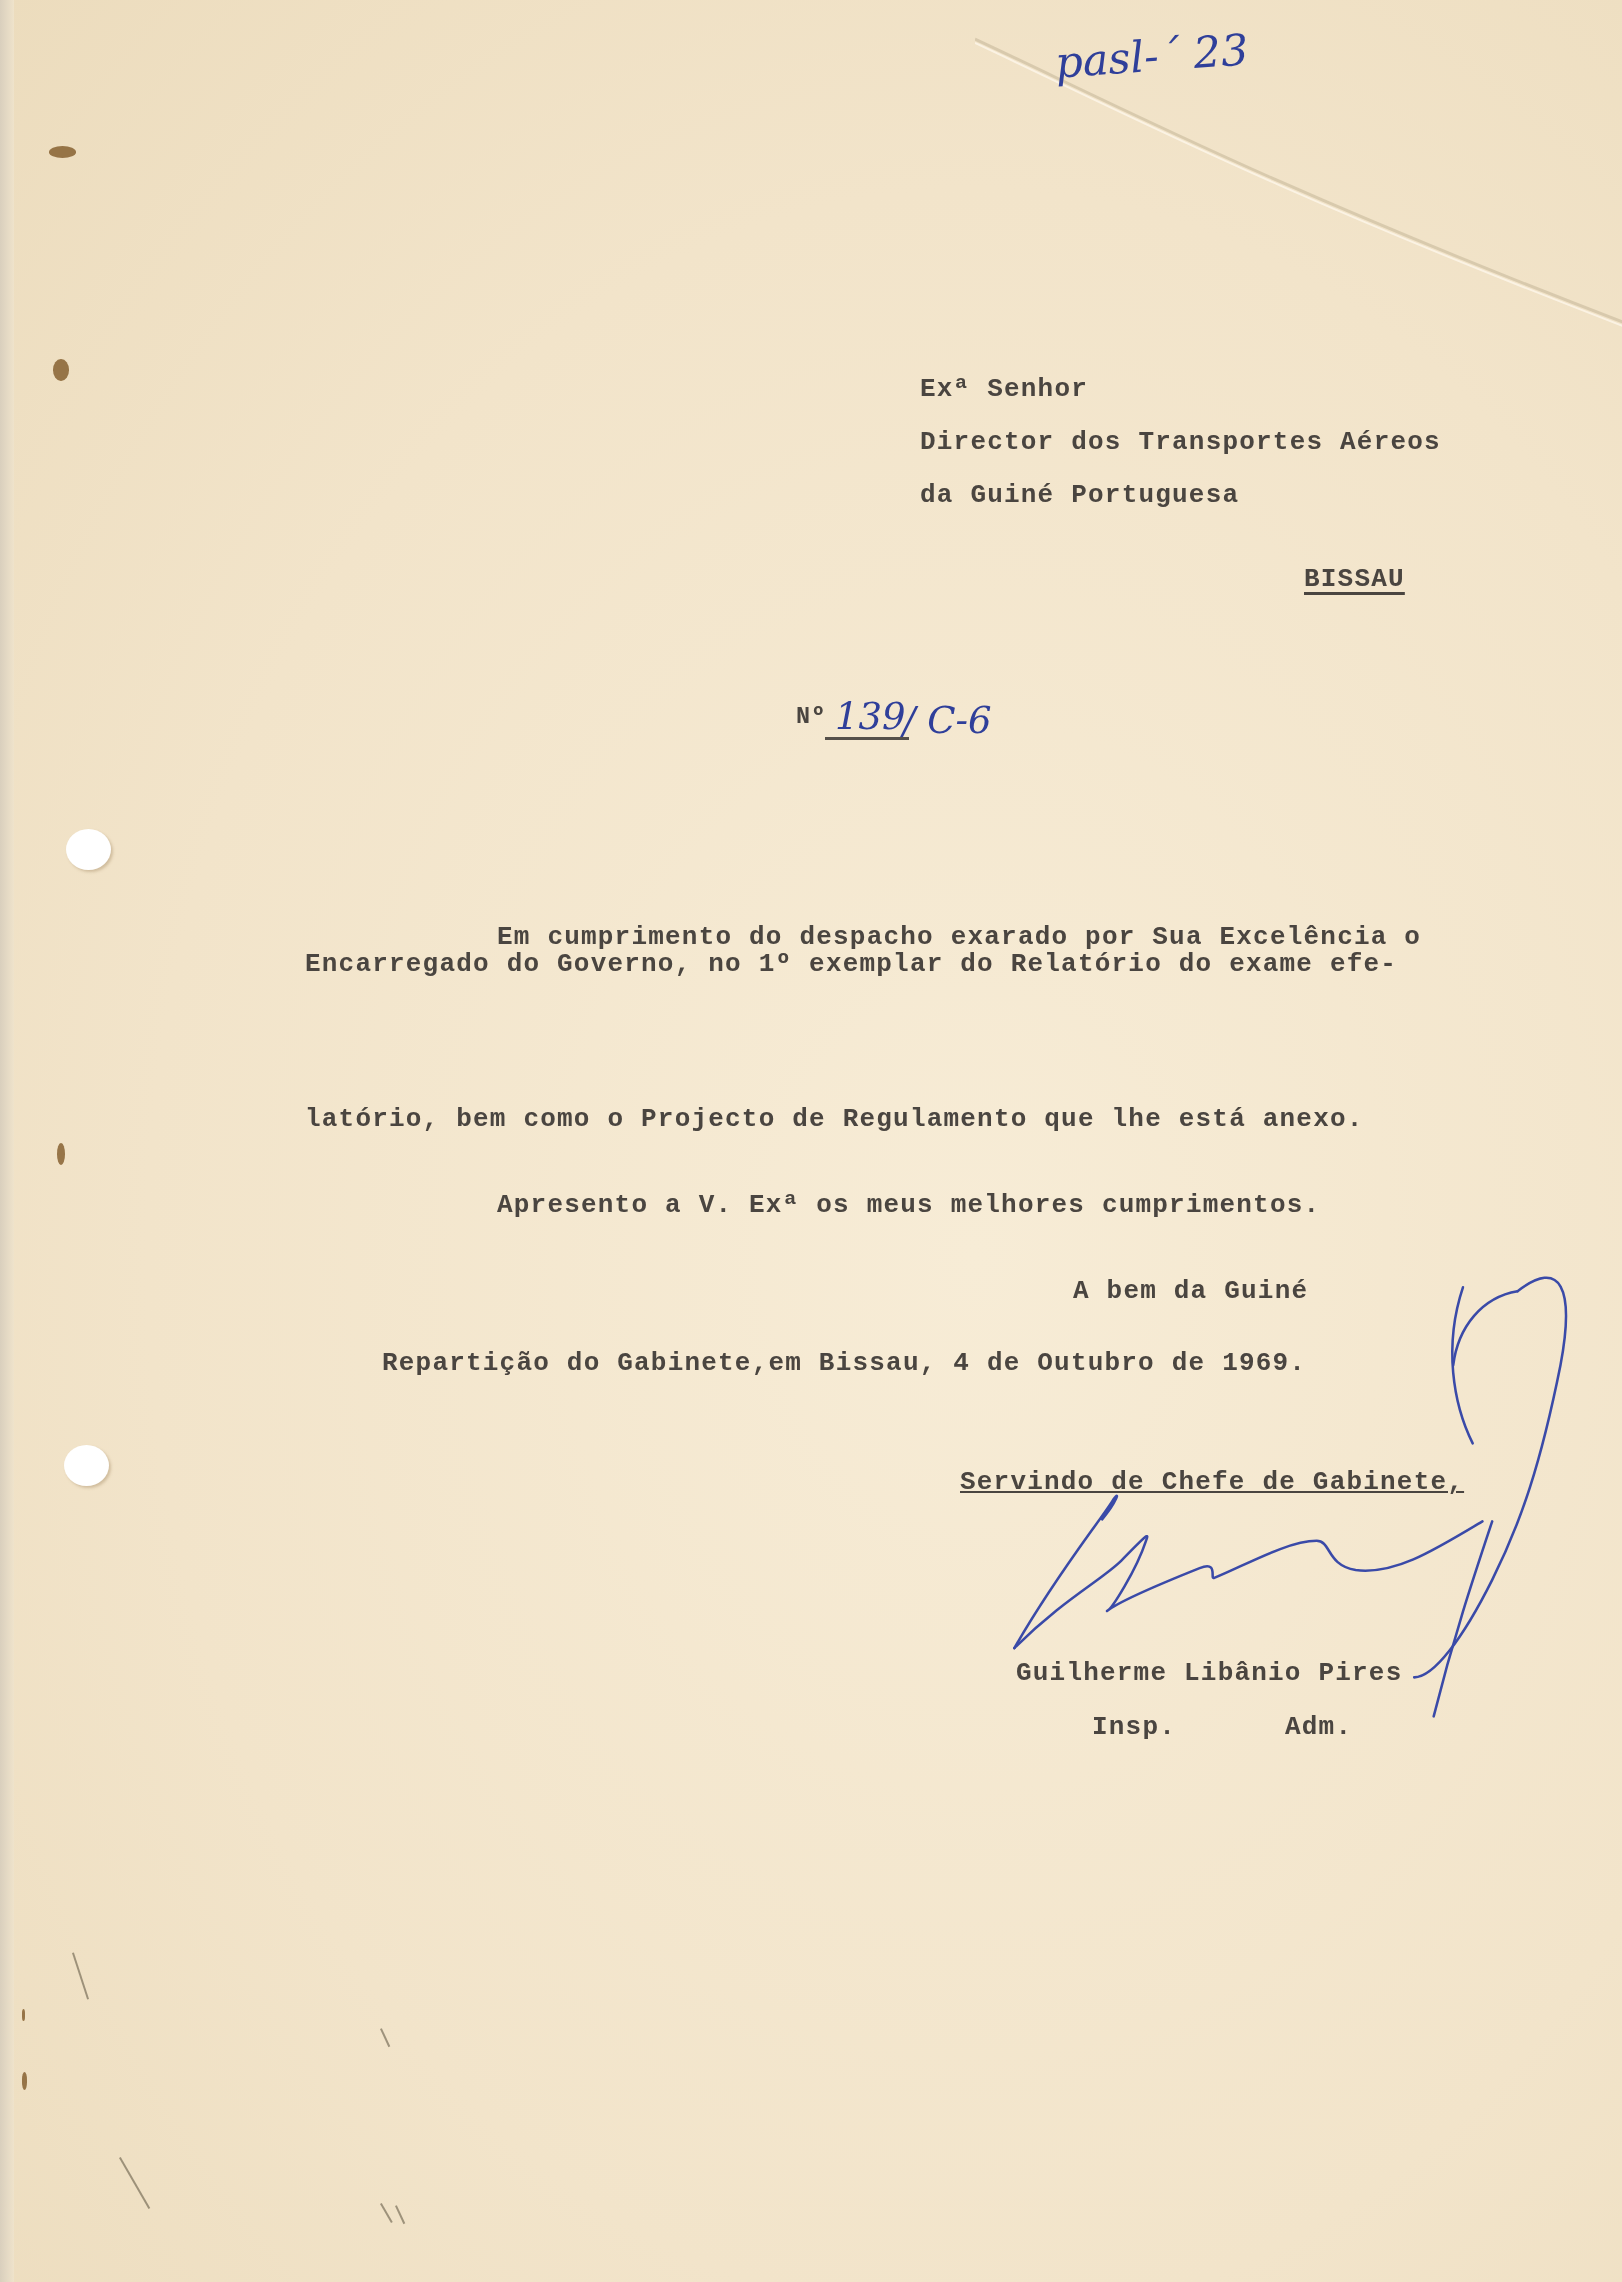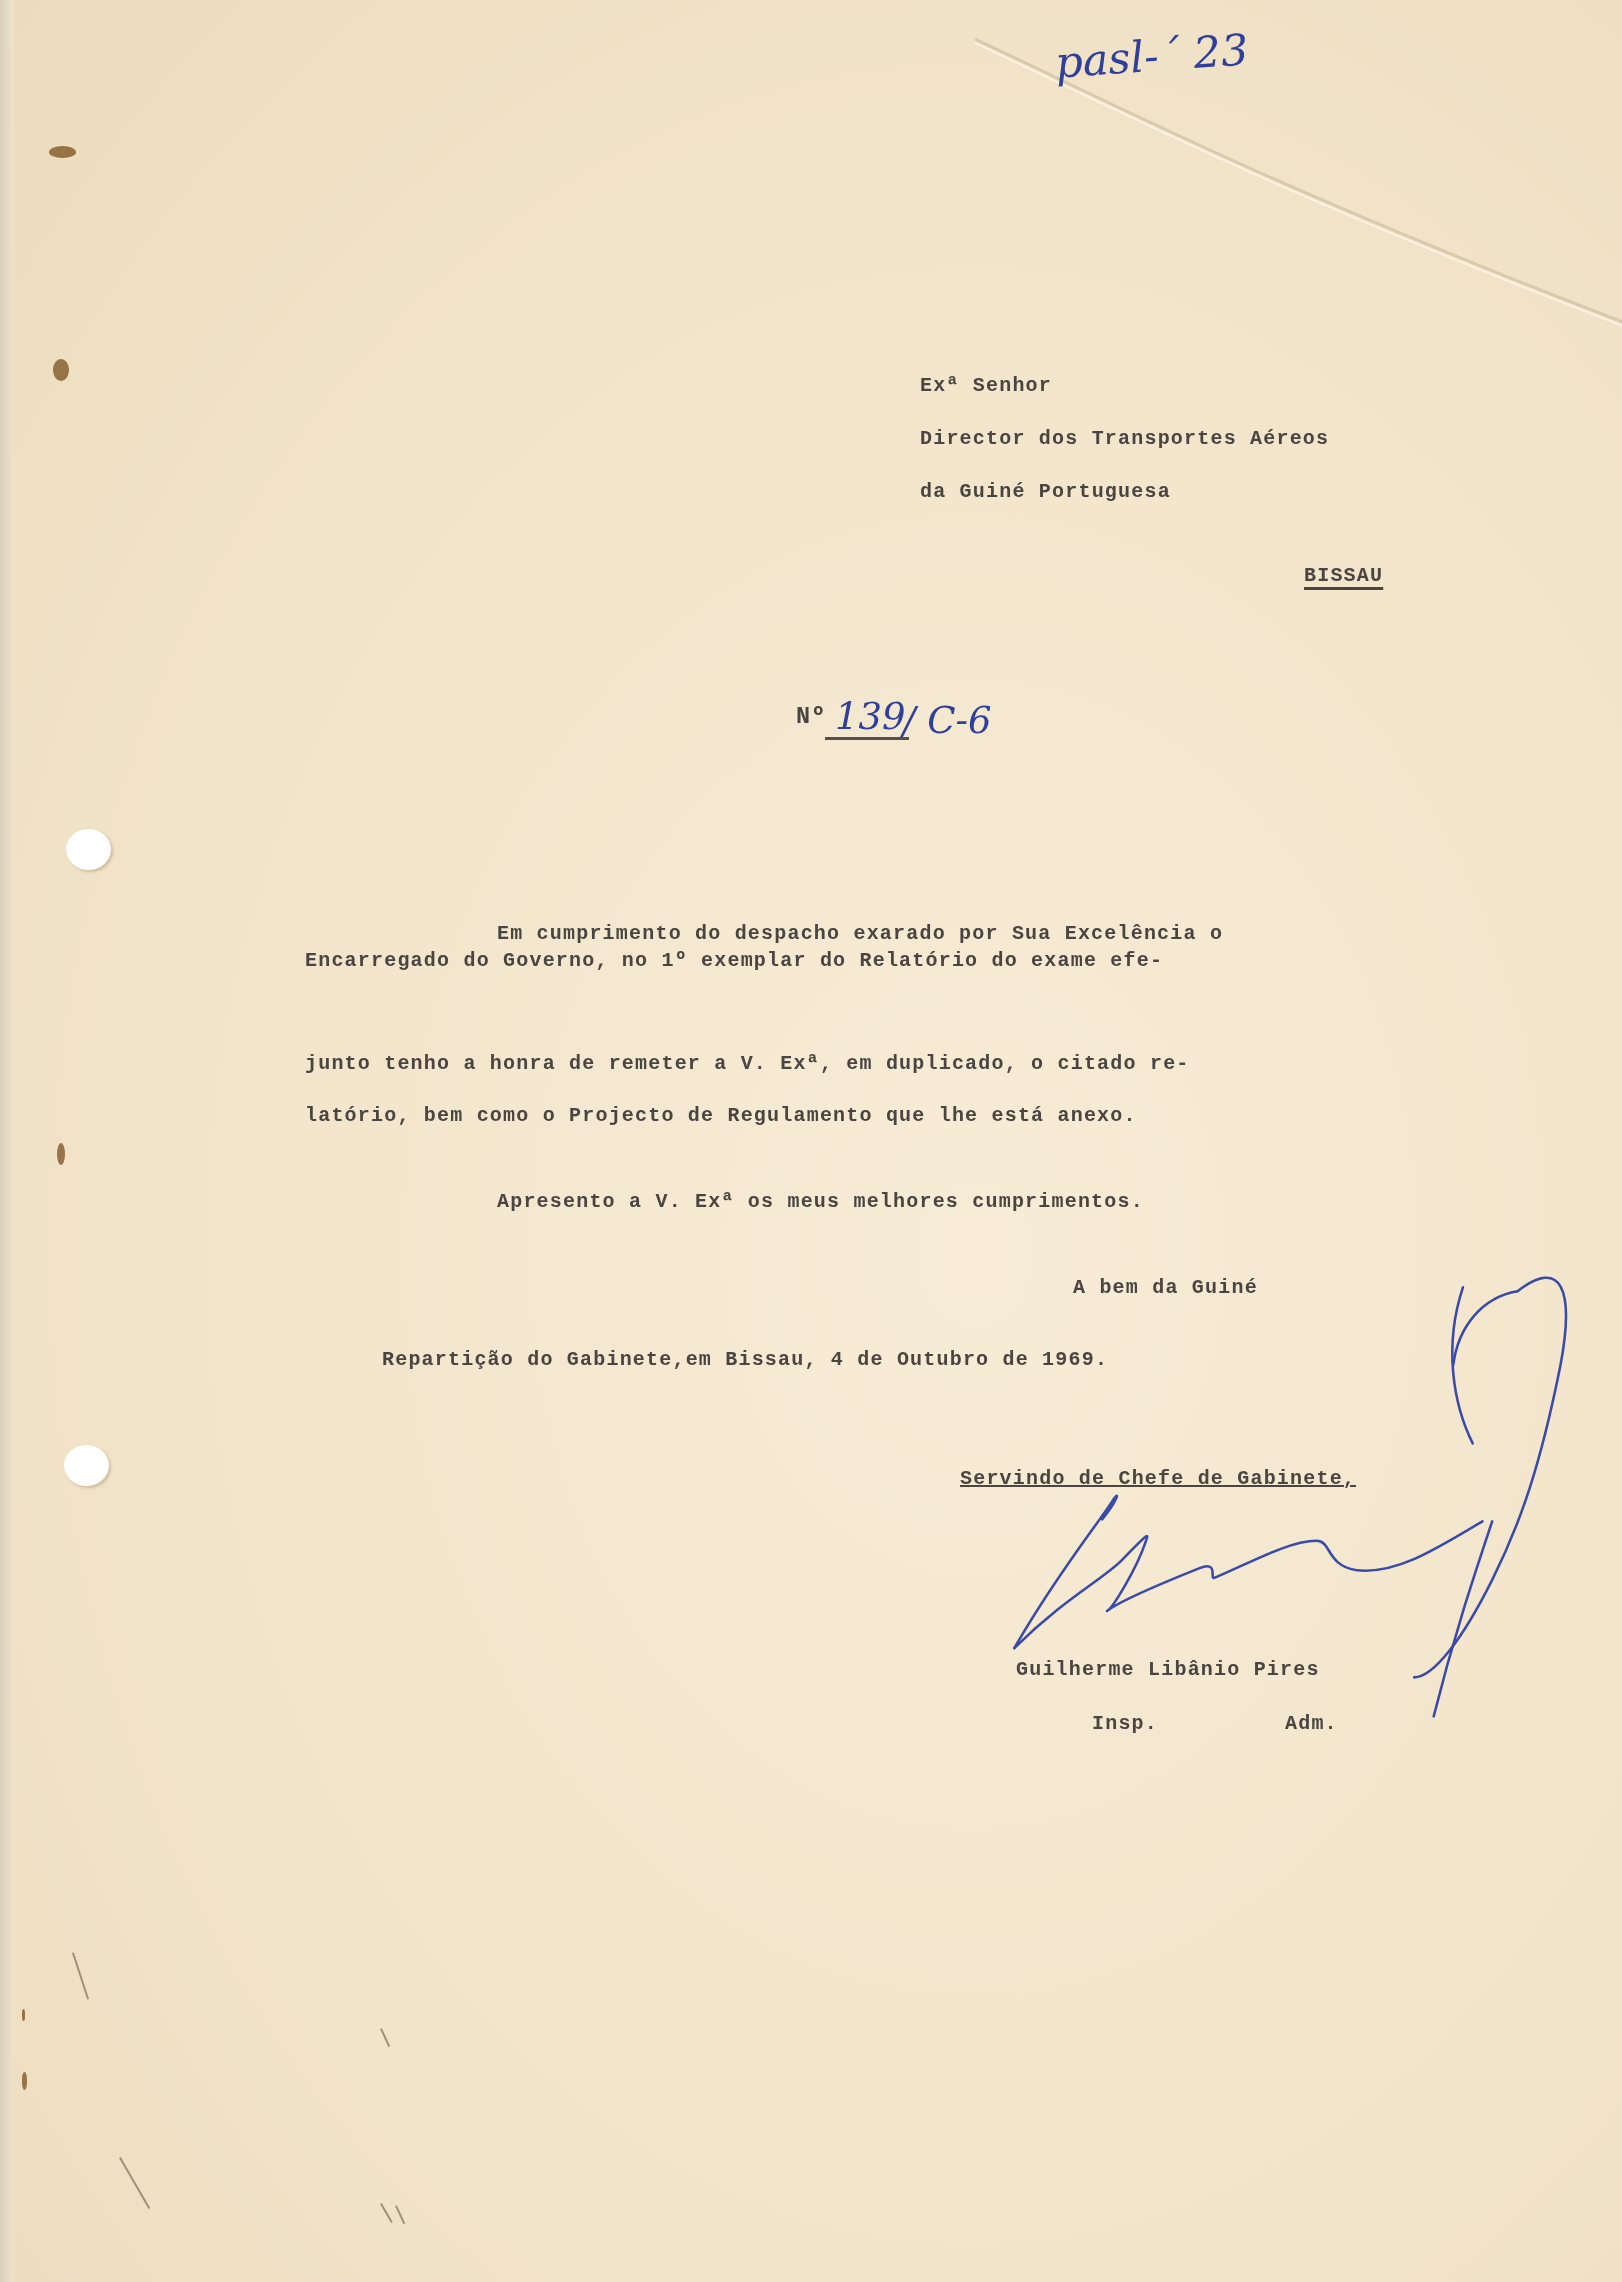--- a/index.html
+++ b/index.html
@@ -30,21 +30,21 @@
       background: linear-gradient(to right, #d9cfbd, #efe3cb);
     }
     .fold {
       position: absolute;
       left: 975px; top: 0;
       width: 648px; height: 410px;
       pointer-events: none;
     }
     .tline {
       position: absolute;
-      font-size: 20px;
+      font-size: 26px;
       font-weight: bold;
       letter-spacing: 1.2px;
       white-space: pre;
       line-height: 1;
       color: #4a4540;
     }
     .underline {
       text-decoration: underline;
       text-decoration-thickness: 2.9px;
       text-underline-offset: 5.9px;
@@ -117,21 +117,20 @@
 
   <div style="position:absolute; left:784px; top:698px;">
     <span class="tline" style="position:absolute; left:12px; top:7.8px; font-size:23.4px;">Nº</span>
     <span style="position:absolute; left:41px; top:39px; width:84px; height:2.9px; background:#55504a;"></span>
     <span class="hand" style="left:51px; top:0px; font-size:37px;">139</span>
     <span class="hand" style="left:119px; top:3.9px; font-size:37px;">/ C-6</span>
   </div>
 
   <div class="tline" style="left:497px; top:899px;margin-top:25px;">Em cumprimento do despacho exarado por Sua Excelência o</div>
   <div class="tline" style="left:305px; top:951px;text-align:right;">Encarregado do Governo, no 1º exemplar do Relatório do exame efe-</div>
-  <div class="tline" style="left:305px; top:1054px;">junto tenho a honra de remeter a V. Exª, em duplicado, o citado re-</div>
   <div class="tline" style="left:497px; top:1192px;">Apresento a V. Exª os meus melhores cumprimentos.</div>
 
   <div class="tline" style="left:305px; top:1106px;">latório, bem como o Projecto de Regulamento que lhe está anexo.</div>
 
   <div class="tline" style="left:1073px; top:1278px;">A bem da Guiné</div>
   <div class="tline" style="left:382px; top:1350px;">Repartição do Gabinete,em Bissau, 4 de Outubro de 1969.</div>
   <div class="tline" style="left:960px; top:1469px;text-decoration:underline;">Servindo de Chefe de Gabinete,</div>
   <div class="tline" style="left:1016px; top:1660px;">Guilherme Libânio Pires</div>
   <div class="tline" style="left:1092px; top:1714px;">Insp.</div>
   <div class="tline" style="left:1285px; top:1714px;">Adm.</div>

